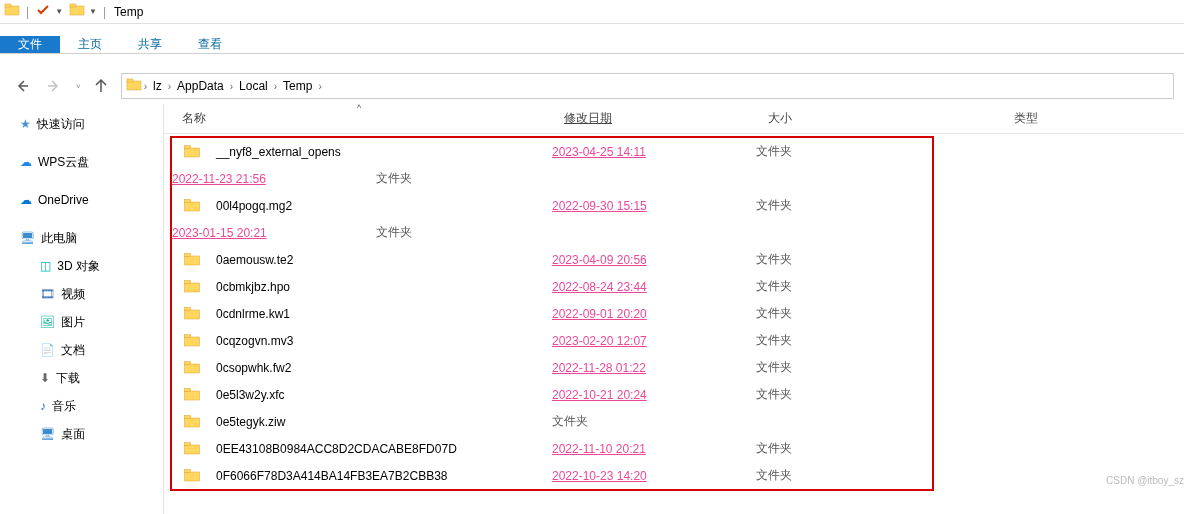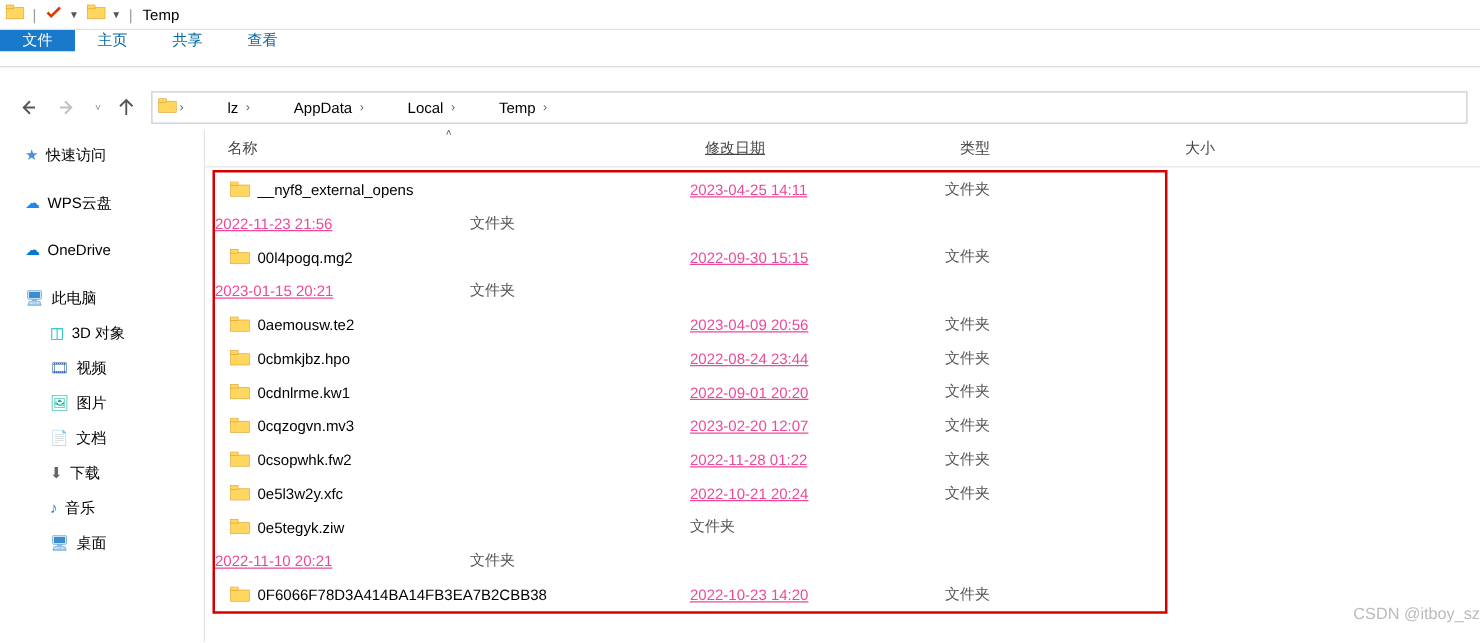--- a/index.html
+++ b/index.html
@@ -6,31 +6,31 @@
     body { background: #fff; color: #000; width: 1184px; height: 514px; overflow: hidden; }
     
     .titlebar { height: 24px; background: #fff; display: flex; align-items: center; padding: 0 4px; border-bottom: 1px solid #e0e0e0; }
     .titlebar .qat { display: flex; align-items: center; gap: 2px; }
     .folder-icon-small { width: 16px; height: 16px; }
     .check-icon { width: 16px; height: 16px; color: #d83b01; }
     .title-sep { color: #999; margin: 0 4px; }
     .title-text { margin-left: 4px; }
     .dropdown-caret { font-size: 8px; color: #555; margin-left: 2px; }
     
-    .ribbon-tabs { height: 30px; display: flex; align-items: flex-start; background: #fff; border-bottom: 1px solid #d0d0d0; }
+    .ribbon-tabs { height: 30px; display: flex; align-items: flex-end; background: #fff; border-bottom: 1px solid #d0d0d0; }
     .ribbon-tab { padding: 0 18px; display: flex; align-items: center; cursor: default; color: #0369a1; }
     .ribbon-tab.file { background: #1979ca; color: #fff; }
     
     .spacer { height: 14px; background: #fff; }
     
     .nav-row { height: 36px; display: flex; align-items: center; padding: 0 10px; gap: 8px; background: #fff; }
     .nav-btn { width: 24px; height: 24px; display: flex; align-items: center; justify-content: center; color: #555; }
     .nav-btn.disabled { color: #c0c0c0; }
     .breadcrumb { flex: 1; height: 26px; border: 1px solid #ccc; display: flex; align-items: center; padding: 0 4px; gap: 2px; }
-    .crumb { padding: 0 4px; display: flex; align-items: center; gap: 4px; margin-left: 29px; }
+    .crumb { padding: 0 4px; display: flex; align-items: center; gap: 4px; }
     .crumb-sep { color: #666; font-size: 10px; }
     
     .main { display: flex; height: calc(514px - 24px - 30px - 14px - 36px); }
     
     .sidebar { width: 256px; border-right: 1px solid #e5e5e5; padding: 6px 0; overflow: hidden; }
     .sidebar-item { height: 28px; display: flex; align-items: center; padding-left: 20px; gap: 6px; cursor: default; }
     .sidebar-item.indent { padding-left: 40px; }
     .sidebar-gap { height: 10px; }
     
     .content { flex: 1; position: relative; }
@@ -39,28 +39,28 @@
     .col-name { width: 390px; padding-left: 18px; position: relative; }
     .col-date { width: 204px; text-decoration: underline; }
     .col-type { width: 180px; }
     .col-size { flex: 1; }
     .sort-ind { position: absolute; top: -2px; left: 50%; transform: translateX(-50%); font-size: 8px; color: #555; }
     
     .file-pane { position: relative; border: 2px solid #d40000; margin: 2px 250px 2px 6px; }
     
     .file-list { }
     .file-row { height: 27px; display: flex; align-items: center; }
-    .file-row .cell-name { width: 380px; padding-left: 12px; display: flex; align-items: center; gap: 6px; overflow: hidden; white-space: nowrap; }
+    .file-row .cell-name { width: 380px; padding-left: 12px; display: flex; align-items: center; gap: 16px; overflow: hidden; white-space: nowrap; }
     .file-row .cell-date { width: 204px; color: #ec4899; text-decoration: underline; }
     .file-row .cell-type { width: 176px; color: #555; }
     
     .folder-glyph { width: 16px; height: 13px; flex-shrink: 0; }
     .folder-glyph svg rect { fill: #ffd75e; stroke: #e0a030; stroke-width: 0.5; }
     
-    .watermark { position: absolute; right: 0; bottom: 16px; color: #bbb; font-size: 13px; }
+    .watermark { position: absolute; right: 0; bottom: 28px; color: #bbb; font-size: 10px; }
     
     .star-icon { color: #4a90d9; }
     .cloud-icon { color: #1e88e5; }
     .onedrive-icon { color: #0078d4; }
     .pc-icon { color: #3b8dd0; }
     .obj3d-icon { color: #00b7c3; }
     .video-icon { color: #2a5caa; }
     .pic-icon { color: #00b294; }
     .doc-icon { color: #999; }
     .dl-icon { color: #666; }
@@ -197,22 +197,22 @@
     </div>
   </div>
 
   <div class="content">
     <div class="col-headers">
       <div class="col col-name">
         <span class="sort-ind">˄</span>
         <span>名称</span>
       </div>
       <div class="col col-date">修改日期</div>
+      <div class="col col-size">大小</div>
       <div class="col col-type">类型</div>
-      <div class="col col-size">大小</div>
     </div>
     <div class="file-pane">
       <div class="file-list" id="file-list">
           <div class="file-row">
             <div class="cell-name">
               <span class="folder-glyph"><svg viewBox="0 0 16 13">
                   <rect x="0.5" y="3" width="15" height="9"></rect>
                   <rect x="0.5" y="0.5" width="6" height="3"></rect>
                 </svg></span>
               <span>__nyf8_external_opens</span>
@@ -309,20 +309,27 @@
             <div class="cell-name">
               <span class="folder-glyph"><svg viewBox="0 0 16 13">
                   <rect x="0.5" y="3" width="15" height="9"></rect>
                   <rect x="0.5" y="0.5" width="6" height="3"></rect>
                 </svg></span>
               <span>0e5tegyk.ziw</span>
             </div>
             <div class="cell-type">文件夹</div>
           </div>
           <div class="file-row">
+            <div class="cell-name">
+              <span class="folder-glyph"><svg viewBox="0 0 16 13">
+                  <rect x="0.5" y="3" width="15" height="9"></rect>
+                  <rect x="0.5" y="0.5" width="6" height="3"></rect>
+                </svg></span>
+              <span>0EE43108B0984ACC8D2CDACABE8FD07D</span>
+            </div>
             <div class="cell-date">2022-11-10 20:21</div>
             <div class="cell-type">文件夹</div>
           </div>
           <div class="file-row">
             <div class="cell-name">
               <span class="folder-glyph"><svg viewBox="0 0 16 13">
                   <rect x="0.5" y="3" width="15" height="9"></rect>
                   <rect x="0.5" y="0.5" width="6" height="3"></rect>
                 </svg></span>
               <span>0F6066F78D3A414BA14FB3EA7B2CBB38</span>

